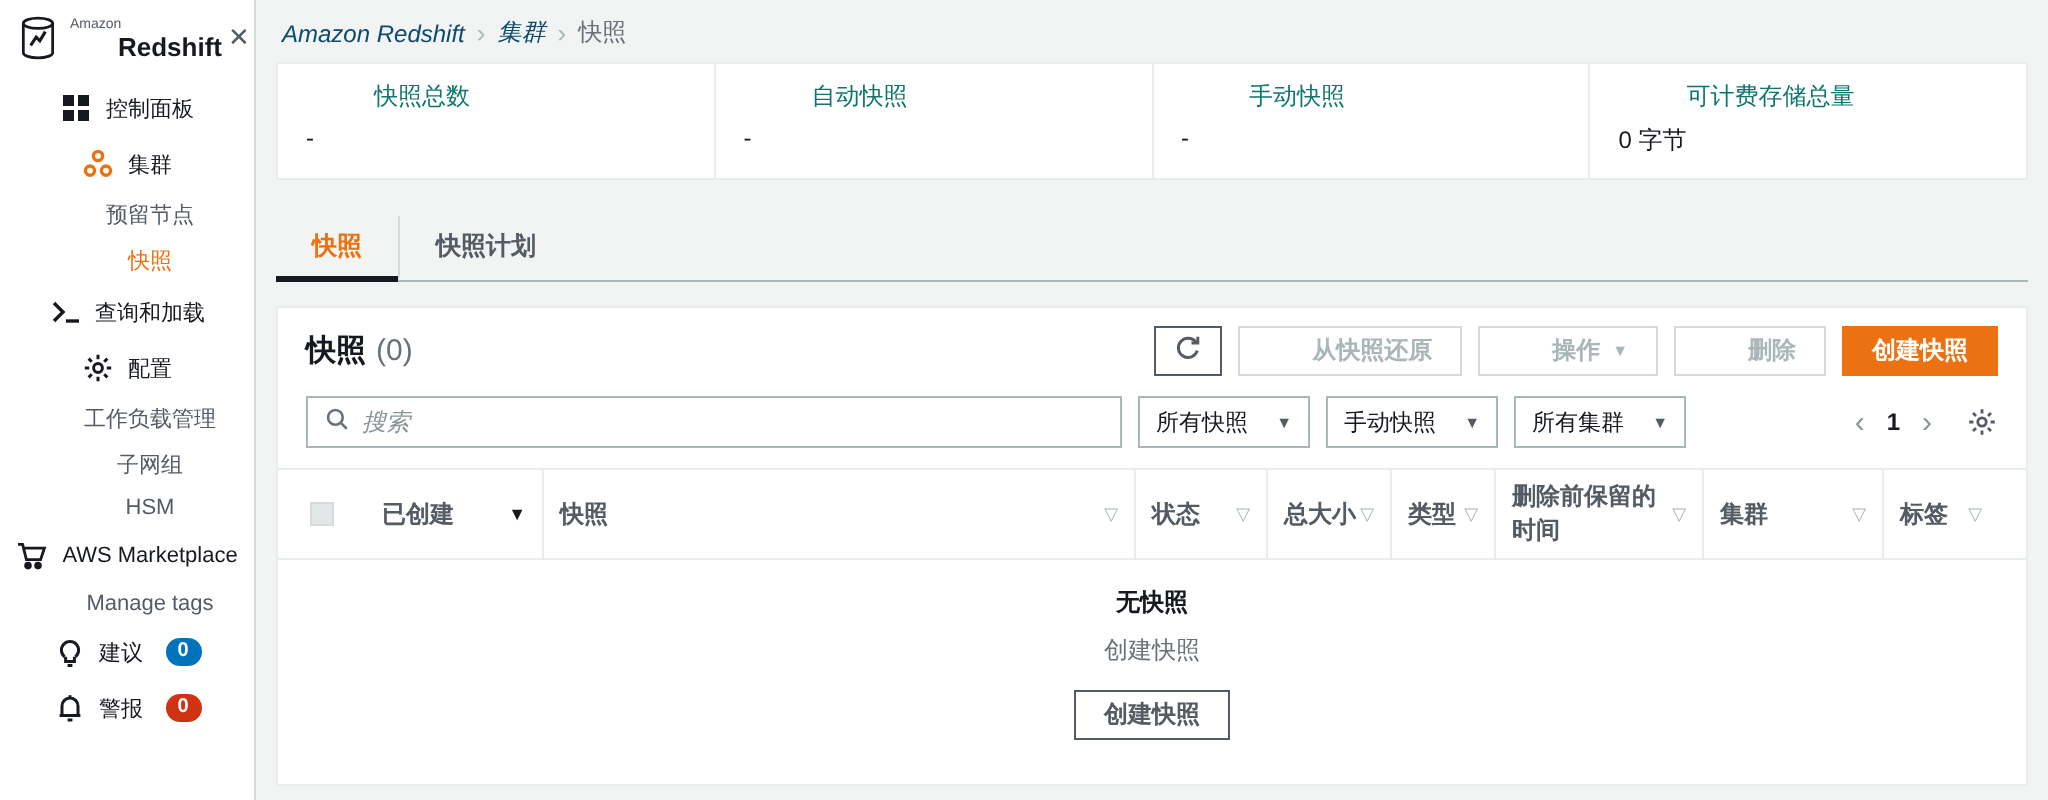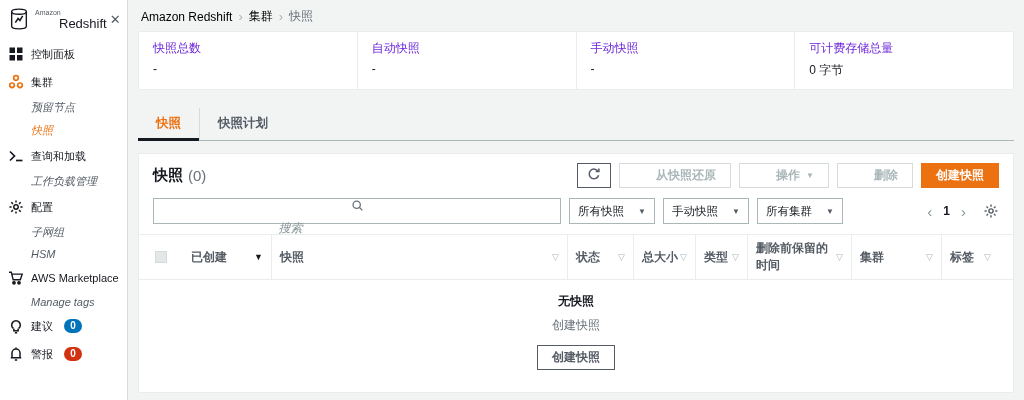--- a/index.html
+++ b/index.html
@@ -7,62 +7,62 @@
   body { font-family:"Liberation Sans","DejaVu Sans",sans-serif; font-size:12px; background:#f2f3f3; color:#16191f; }
   .page { position:relative; width:1024px; height:400px; }
 
   
   .sidebar { position:absolute; left:0; top:0; width:128px; height:400px; background:#fff; border-right:1px solid #d5dbdb; }
   .side-head { display:flex; align-items:center; padding:7px 8px 5px 8px; }
   .logo-ic { width:22px; height:24px; flex:0 0 auto; color:#16191f; }
   .logo-ic svg { width:100%; height:100%; }
   .brand { margin-left:5px; line-height:1; }
   .brand-sm { font-size:7px; color:#545b64; display:block; margin-bottom:1px; }
-  .brand-lg { font-size:13px; font-weight:normal; color:#16191f; display:block;padding-left:24px; }
+  .brand-lg { font-size:13px; font-weight:bold; color:#16191f; display:block;padding-left:24px; }
   .close-x { margin-left:auto; font-size:13px; color:#545b64; cursor:pointer; padding:2px 3px; }
   .nav { padding-top:4px; }
-  .nav-item { display:flex; align-items:center; padding:6px 8px; gap:7px; font-size:11px; color:#16191f; white-space:nowrap; cursor:pointer; }
-  .nav-item.sub { padding:4px 8px 4px 31px; color:#545b64;font-style:italic; }
+  .nav-item { display:flex; align-items:center; padding:6px 8px; gap:7px; font-size:11px; color:#16191f; white-space:nowrap; cursor:pointer;justify-content:center; }
+  .nav-item.sub { padding:4px 8px 4px 31px; color:#545b64; }
   .nav-item.active { color:#ec7211; }
   .nav-icon { width:16px; height:16px; flex:0 0 auto; color:#16191f; }
   .nav-icon svg { width:100%; height:100%; display:block; }
   .badge { display:inline-block; min-width:18px; text-align:center; border-radius:9px; color:#fff; font-size:10px; font-weight:bold; padding:2px 5px; line-height:1; margin-left:4px; }
 
   
   .main { position:absolute; left:128px; top:0; width:896px; height:400px; padding:0 10px; }
   .breadcrumb { display:flex; align-items:center; gap:6px; padding:8px 3px 6px 3px; font-size:12px; }
-  .bc-link { color:#000000; cursor:pointer; }
+  .bc-link { color:#0c4a6e; cursor:pointer;font-style:italic; }
   .bc-sep { color:#aab7b8; font-size:13px; }
   .bc-current { color:#687078; }
 
   .summary { background:#fff; border:1px solid #eaeded; display:flex; }
   .sum-card { flex:1; padding:8px 14px 10px 14px; }
   .sum-card + .sum-card { border-left:1px solid #eaeded; }
-  .sum-label { color:#6d28d9; font-size:12px; }
+  .sum-label { color:#0f766e; font-size:12px;margin-left:34px; }
   .sum-value { margin-top:5px; color:#16191f; font-size:12px; }
 
   .tabs { margin-top:18px; display:flex; border-bottom:1px solid #aab7b8; }
   .tab { padding:7px 18px 6px 18px; font-weight:bold; font-size:12.5px; color:#545b64; border-bottom:3px solid transparent; margin-bottom:-1px; cursor:pointer; }
   .tab.active { color:#ec7211; border-bottom-color:#16191f; }
   .tab + .tab { border-left:1px solid #d5dbdb; }
 
   .panel { margin-top:12px; background:#fff; border:1px solid #eaeded; }
   .panel-head { display:flex; align-items:center; padding:9px 14px 7px 14px; }
   .panel-title { font-size:15px; font-weight:bold; color:#16191f; }
   .panel-count { font-size:15px; color:#687078; margin-left:5px; font-weight:normal; }
   .toolbar { margin-left:auto; display:flex; gap:8px; align-items:center; }
   .btn { height:25px; padding:0 14px; background:#fff; border:1px solid #545b64; color:#545b64; font-weight:bold; font-size:12px; display:flex; align-items:center; gap:6px; cursor:pointer; }
   .btn.disabled { border-color:#d5dbdb; color:#aab7b8; cursor:default;padding-left:36px; }
   .btn.primary { background:#ec7211; border-color:#ec7211; color:#fff; }
   .btn .caret { font-size:8px; }
   .icon-btn { width:34px; height:25px; padding:0; justify-content:center; }
   .icon-btn svg { width:14px; height:14px; }
 
   .filter-row { display:flex; align-items:center; padding:3px 14px 10px 14px; }
-  .searchbox { width:408px; height:26px; border:1px solid #aab7b8; display:flex; align-items:center; padding:0 8px; gap:6px; background:#fff;flex-direction:column; }
+  .searchbox { width:408px; height:26px; border:1px solid #aab7b8; display:flex; align-items:center; padding:12px 8px; gap:6px; background:#fff; }
   .searchbox svg { width:13px; height:13px; flex:0 0 auto; }
   .searchbox input { border:0; outline:0; flex:1; font-size:12px; font-style:italic; color:#16191f; font-family:inherit; background:transparent; }
   .searchbox input::placeholder { color:#879596; font-style:italic; }
   .select { width:86px; height:26px; border:1px solid #aab7b8; background:#fff; display:flex; align-items:center; justify-content:space-between; padding:0 8px; margin-left:8px; cursor:pointer; }
   .select .val { font-size:11.5px; color:#16191f;text-align:right; }
   .select .caret { font-size:8px; color:#545b64; }
   .pager { margin-left:auto; display:flex; align-items:center; gap:11px; }
   .pg-arrow { color:#879596; font-size:15px; line-height:1; cursor:pointer; }
   .pg-num { font-weight:bold; color:#16191f; cursor:pointer; }
   .pg-gear { width:16px; height:16px; color:#545b64; cursor:pointer; margin-left:6px; }
@@ -128,31 +128,31 @@
         </div>
         <div class="nav-item">
           <span class="nav-icon">
             <svg viewBox="0 0 16 16" fill="none" stroke="currentColor" stroke-width="1.7">
               <path d="M2 3.5L6.5 8 2 12.5"></path>
               <path d="M8 12.5h6.5"></path>
             </svg>
           </span>
           <span class="nav-label">查询和加载</span>
         </div>
-        <div class="nav-item sub">
-          <span class="nav-label">工作负载管理</span>
-        </div>
         <div class="nav-item">
           <span class="nav-icon">
             <svg viewBox="0 0 16 16" fill="none" stroke="currentColor" stroke-width="1.5">
               <circle cx="8" cy="8" r="2.2"></circle>
               <path d="M8 1.4v2.2M8 12.4v2.2M1.4 8h2.2M12.4 8h2.2M3.3 3.3l1.6 1.6M11.1 11.1l1.6 1.6M12.7 3.3l-1.6 1.6M4.9 11.1l-1.6 1.6"></path>
             </svg>
           </span>
           <span class="nav-label">配置</span>
+        </div>
+        <div class="nav-item sub">
+          <span class="nav-label">工作负载管理</span>
         </div>
         <div class="nav-item sub">
           <span class="nav-label">子网组</span>
         </div>
         <div class="nav-item sub">
           <span class="nav-label">HSM</span>
         </div>
         <div class="nav-item">
           <span class="nav-icon">
             <svg viewBox="0 0 16 16" fill="none" stroke="currentColor" stroke-width="1.4">

